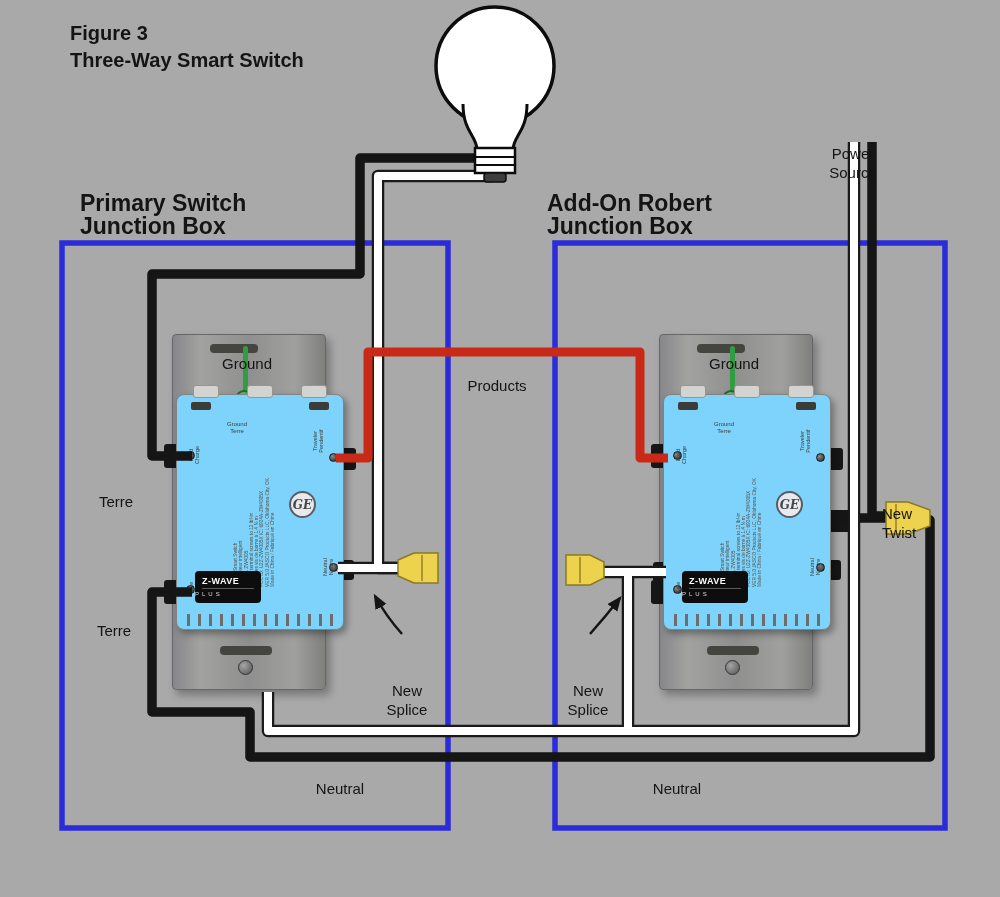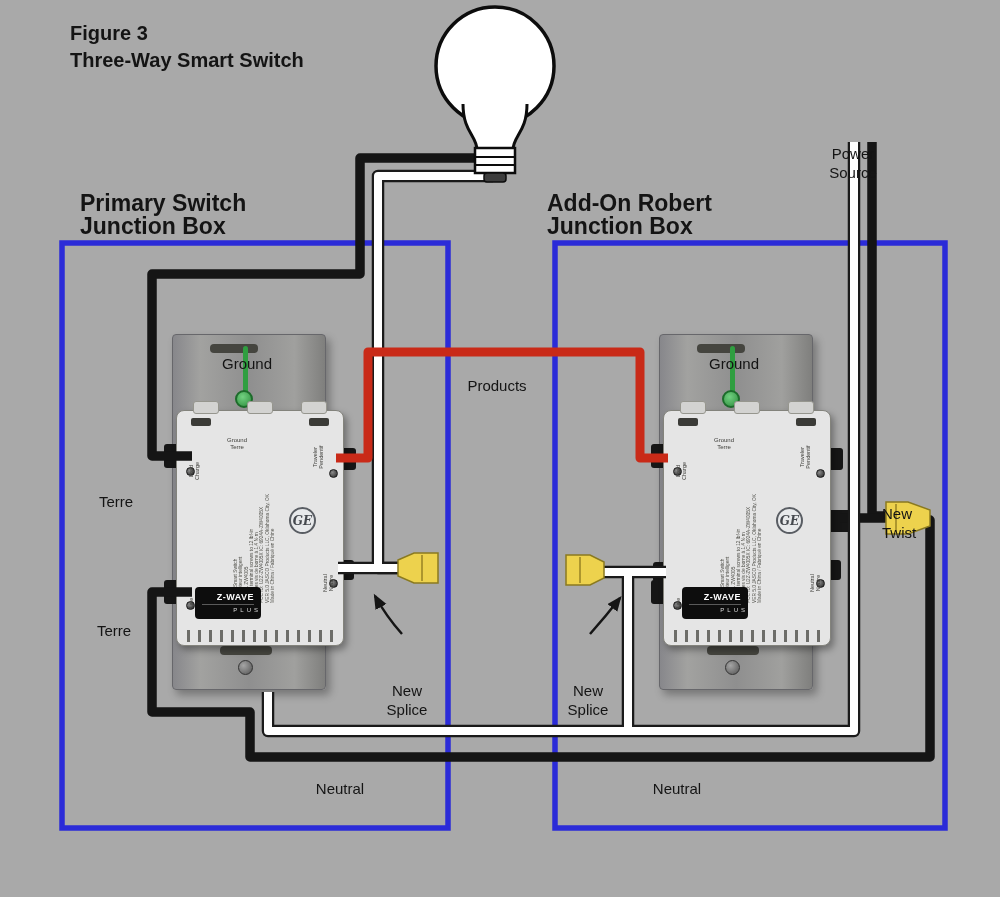--- a/index.html
+++ b/index.html
@@ -38,21 +38,21 @@
                   background:radial-gradient(circle at 40% 35%, #72d181, #2c8c3c); border:2px solid #1d6b2b; }
 
   .arm { background:#161616; border-radius:3px; }
   .arm.a1 { left:-8px;  top:114px; width:30px; height:24px; }
   .arm.a2 { left:-8px;  top:250px; width:30px; height:24px; }
   .arm.a3 { left:150px; top:118px; width:34px; height:22px; }
   .arm.a4 { left:154px; top:230px; width:28px; height:20px; }
   .arm.a5 { left:154px; top:180px; width:40px; height:22px; }
   .arm.a6 { left:-6px;  top:232px; width:24px; height:20px; }
 
-  .body { left:4px; top:80px; width:168px; height:236px; background:#e5e5e5;
+  .body { left:4px; top:64px; width:168px; height:236px; background:#7dd3fc;
           border:1.5px solid #83837c; border-radius:8px; box-shadow:3px 4px 7px rgba(0,0,0,.35); }
   .tab { top:-10px; width:26px; height:13px; background:#d3d3d1; border:1px solid #96968e; border-radius:3px; }
   .tab.t1 { left:16px; } .tab.t2 { left:70px; } .tab.t3 { left:124px; }
   .slot { background:#3b3b37; border-radius:2px; }
   .slot.s1 { left:14px; top:7px; width:20px; height:8px; }
   .slot.s2 { left:132px; top:7px; width:20px; height:8px; }
   .screw { width:9px; height:9px; border-radius:50%; border:1px solid #1a1a1a;
            background:radial-gradient(circle at 35% 35%, #8a8a8a, #242424); }
   .screw.c1 { left:9px; top:56px; }  .screw.c2 { left:9px; top:190px; }
   .screw.c3 { left:152px; top:58px; } .screw.c4 { left:152px; top:168px; }
@@ -63,21 +63,21 @@
          text-align:center; transform:rotate(-90deg); }
   .rot.load { left:-6px; top:54px; } .rot.line { left:-6px; top:186px; }
   .rot.traveler { left:118px; top:40px; } .rot.neutral { left:128px; top:166px; }
   .fineprint { left:4px; top:94px; width:150px; height:46px; font-size:4.8px; line-height:5.3px;
                color:#54544e; white-space:pre-line; transform:rotate(-90deg); text-align:left; }
 
   .ge-logo { left:112px; top:96px; width:27px; height:27px; border-radius:50%; border:2px solid #595d63;
              background:#e7e9eb; color:#44484e; font-family:"DejaVu Serif", serif; font-style:italic;
              font-weight:bold; font-size:12px; display:flex; align-items:center; justify-content:center; }
   .zwave { left:18px; top:176px; width:66px; height:32px; background:#0d0d0d; border-radius:4px;
-           color:#fff; text-align:right; }
+           color:#fff; text-align:left; }
   .zw-top { position:static; display:block; font-size:9px; font-weight:bold; letter-spacing:.5px;
             padding-top:5px; margin:0 7px; border-bottom:1px solid #5a5a5a; padding-bottom:2px; }
   .zw-plus { position:static; display:block; font-size:6px; letter-spacing:3px; color:#ddd; padding-top:2px; }
   .comb { left:10px; right:10px; bottom:3px; height:12px;
           background:repeating-linear-gradient(90deg,#6d6d69 0 3px, transparent 3px 11px); }
 
   
   .wb { fill:none; stroke:#151515; stroke-width:9.5; stroke-linejoin:round; }
   .wo { fill:none; stroke:#1a1a1a; stroke-width:12.5; stroke-linejoin:round; }
   .ww { fill:none; stroke:#ffffff; stroke-width:8;   stroke-linejoin:round; }

